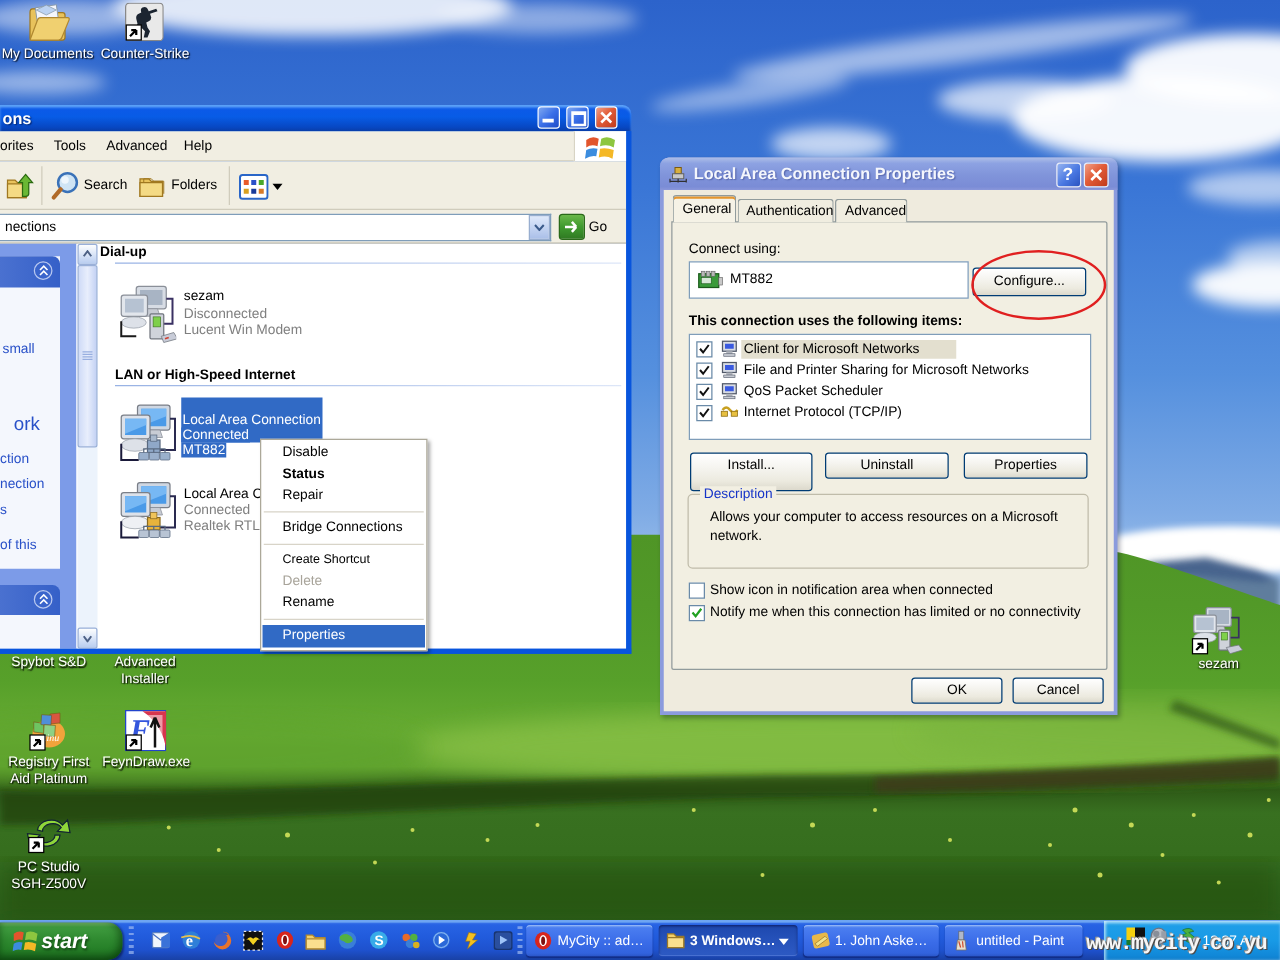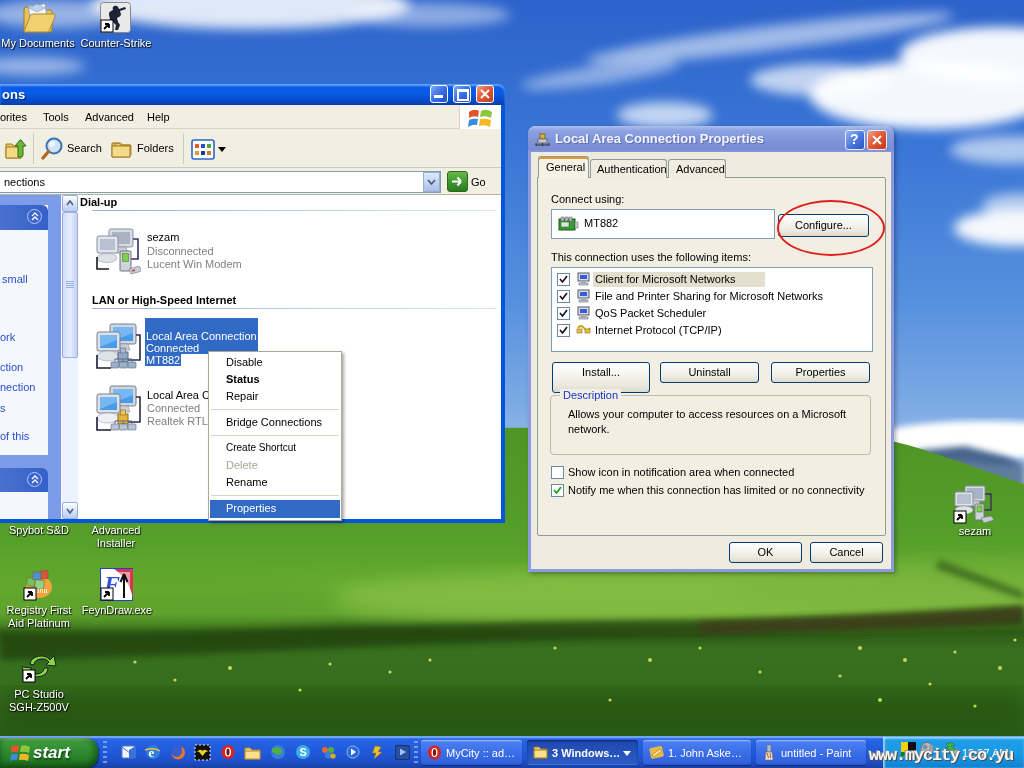--- a/index.html
+++ b/index.html
@@ -399,21 +399,21 @@
 
 <div class="abs" style="left:0;top:195px;width:61px;height:324px;background:#7c9be8;"></div>
 <div class="abs" style="left:0;top:205px;width:48px;height:250px;background:#f4f7fd;"></div>
 <div class="abs" style="left:0;top:205px;width:48px;height:25px;border-radius:0 6px 0 0;
   background:linear-gradient(90deg,#4a71d0 0%,#3560c8 100%);"></div>
 <div class="abs" style="left:27px;top:209px;width:15px;height:15px;border-radius:50%;border:1px solid #b8c8f0;box-sizing:border-box;background:#3a65cc;"></div>
 <svg class="abs" style="left:31px;top:212px" width="8" height="9" viewBox="0 0 8 9">
  <path d="M1,4 L4,1 L7,4 M1,8 L4,5 L7,8" stroke="#fff" stroke-width="1.3" fill="none"></path>
   </svg>
 <div class="abs" style="left:2px;top:273px;color:#2850c8;font-size:11px;">small</div>
-<div class="abs" style="left:0;top:331px;color:#2850c8;font-size:11px;">ork</div>
+<div class="abs" style="left:11px;top:331px;color:#2850c8;font-size:15px;">ork</div>
 <div class="abs" style="left:0;top:361px;color:#2850c8;font-size:11px;">ction</div>
 <div class="abs" style="left:0;top:381px;color:#2850c8;font-size:11px;">nection</div>
 <div class="abs" style="left:0;top:402px;color:#2850c8;font-size:11px;">s</div>
 <div class="abs" style="left:0;top:430px;color:#2850c8;font-size:11px;">of this</div>
 <div class="abs" style="left:0;top:468px;width:48px;height:24px;border-radius:0 6px 0 0;
   background:linear-gradient(90deg,#4a71d0 0%,#3560c8 100%);"></div>
 <div class="abs" style="left:0;top:492px;width:48px;height:27px;background:#f4f7fd;"></div>
 <div class="abs" style="left:27px;top:472px;width:15px;height:15px;border-radius:50%;border:1px solid #b8c8f0;box-sizing:border-box;background:#3a65cc;"></div>
 <svg class="abs" style="left:31px;top:475px" width="8" height="9" viewBox="0 0 8 9">
  <path d="M1,4 L4,1 L7,4 M1,8 L4,5 L7,8" stroke="#fff" stroke-width="1.3" fill="none"></path>
@@ -563,21 +563,21 @@
   <rect x="7" y="1" width="3" height="4" fill="#b8b8b8" stroke="#606060" stroke-width=".5"></rect>
   <rect x="11" y="1" width="3" height="4" fill="#b8b8b8" stroke="#606060" stroke-width=".5"></rect>
   <rect x="3" y="6" width="8" height="5" fill="#d8e8d8" stroke="#1a5a1a" stroke-width=".5"></rect>
   <rect x="17" y="6" width="3" height="6" fill="#c8c8c8" stroke="#606060" stroke-width=".5"></rect>
 </svg>
 <div class="abs" style="left:584px;top:217px;font-size:11px;">MT882</div>
 <div class="xpbtn" style="left:778px;top:214px;width:91px;height:23px;line-height:21px;">Configure...</div>
 
 <div class="abs" style="left:777px;top:200px;width:104px;height:52px;border:2px solid #e02020;border-radius:50%;"></div>
 
-<div class="abs" style="left:551px;top:251px;font-size:11px;">This connection uses the following items:</div>
+<div class="abs" style="left:551px;top:251px;font-size:11px;font-weight:bold;">This connection uses the following items:</div>
 <div class="abs" style="left:551px;top:267px;width:322px;height:85px;background:#fff;border:1px solid #7f9db9;box-sizing:border-box;"></div>
 <div class="abs" style="left:593px;top:272px;width:172px;height:15px;background:#e3dfcf;"></div>
 
 <div class="abs" style="left:557px;top:273px;width:11px;height:11px;background:#fff;border:1px solid #6a8aa8;"></div>
 <svg class="abs" style="left:559px;top:275px" width="9" height="9" viewBox="0 0 9 9">
     <path d="M1,4 l2.5,3 L8,1" stroke="#111" stroke-width="1.6" fill="none"></path>
   </svg>
 <div class="abs" style="left:557px;top:290px;width:11px;height:11px;background:#fff;border:1px solid #6a8aa8;"></div>
 <svg class="abs" style="left:559px;top:292px" width="9" height="9" viewBox="0 0 9 9">
     <path d="M1,4 l2.5,3 L8,1" stroke="#111" stroke-width="1.6" fill="none"></path>

